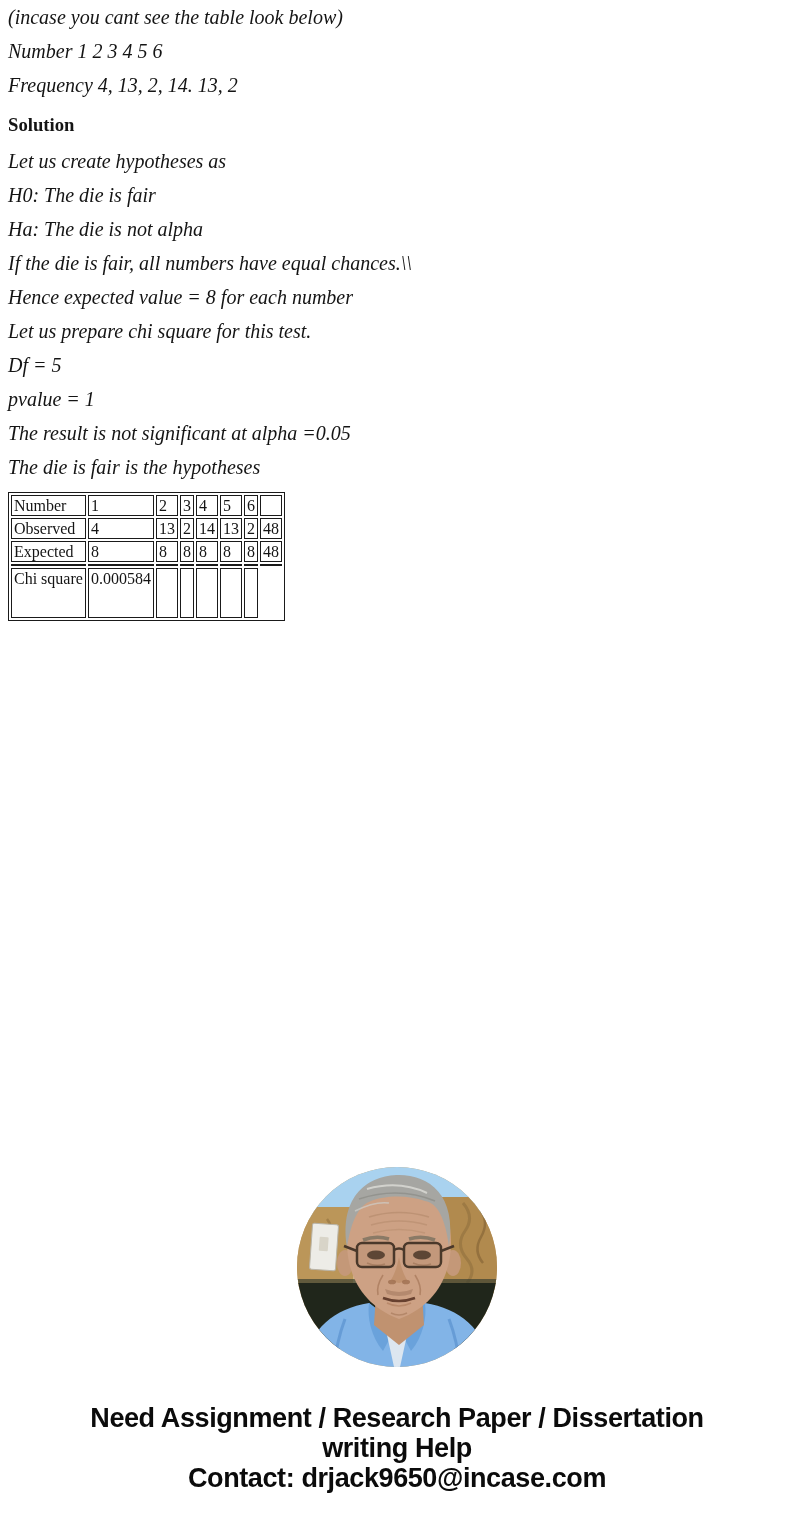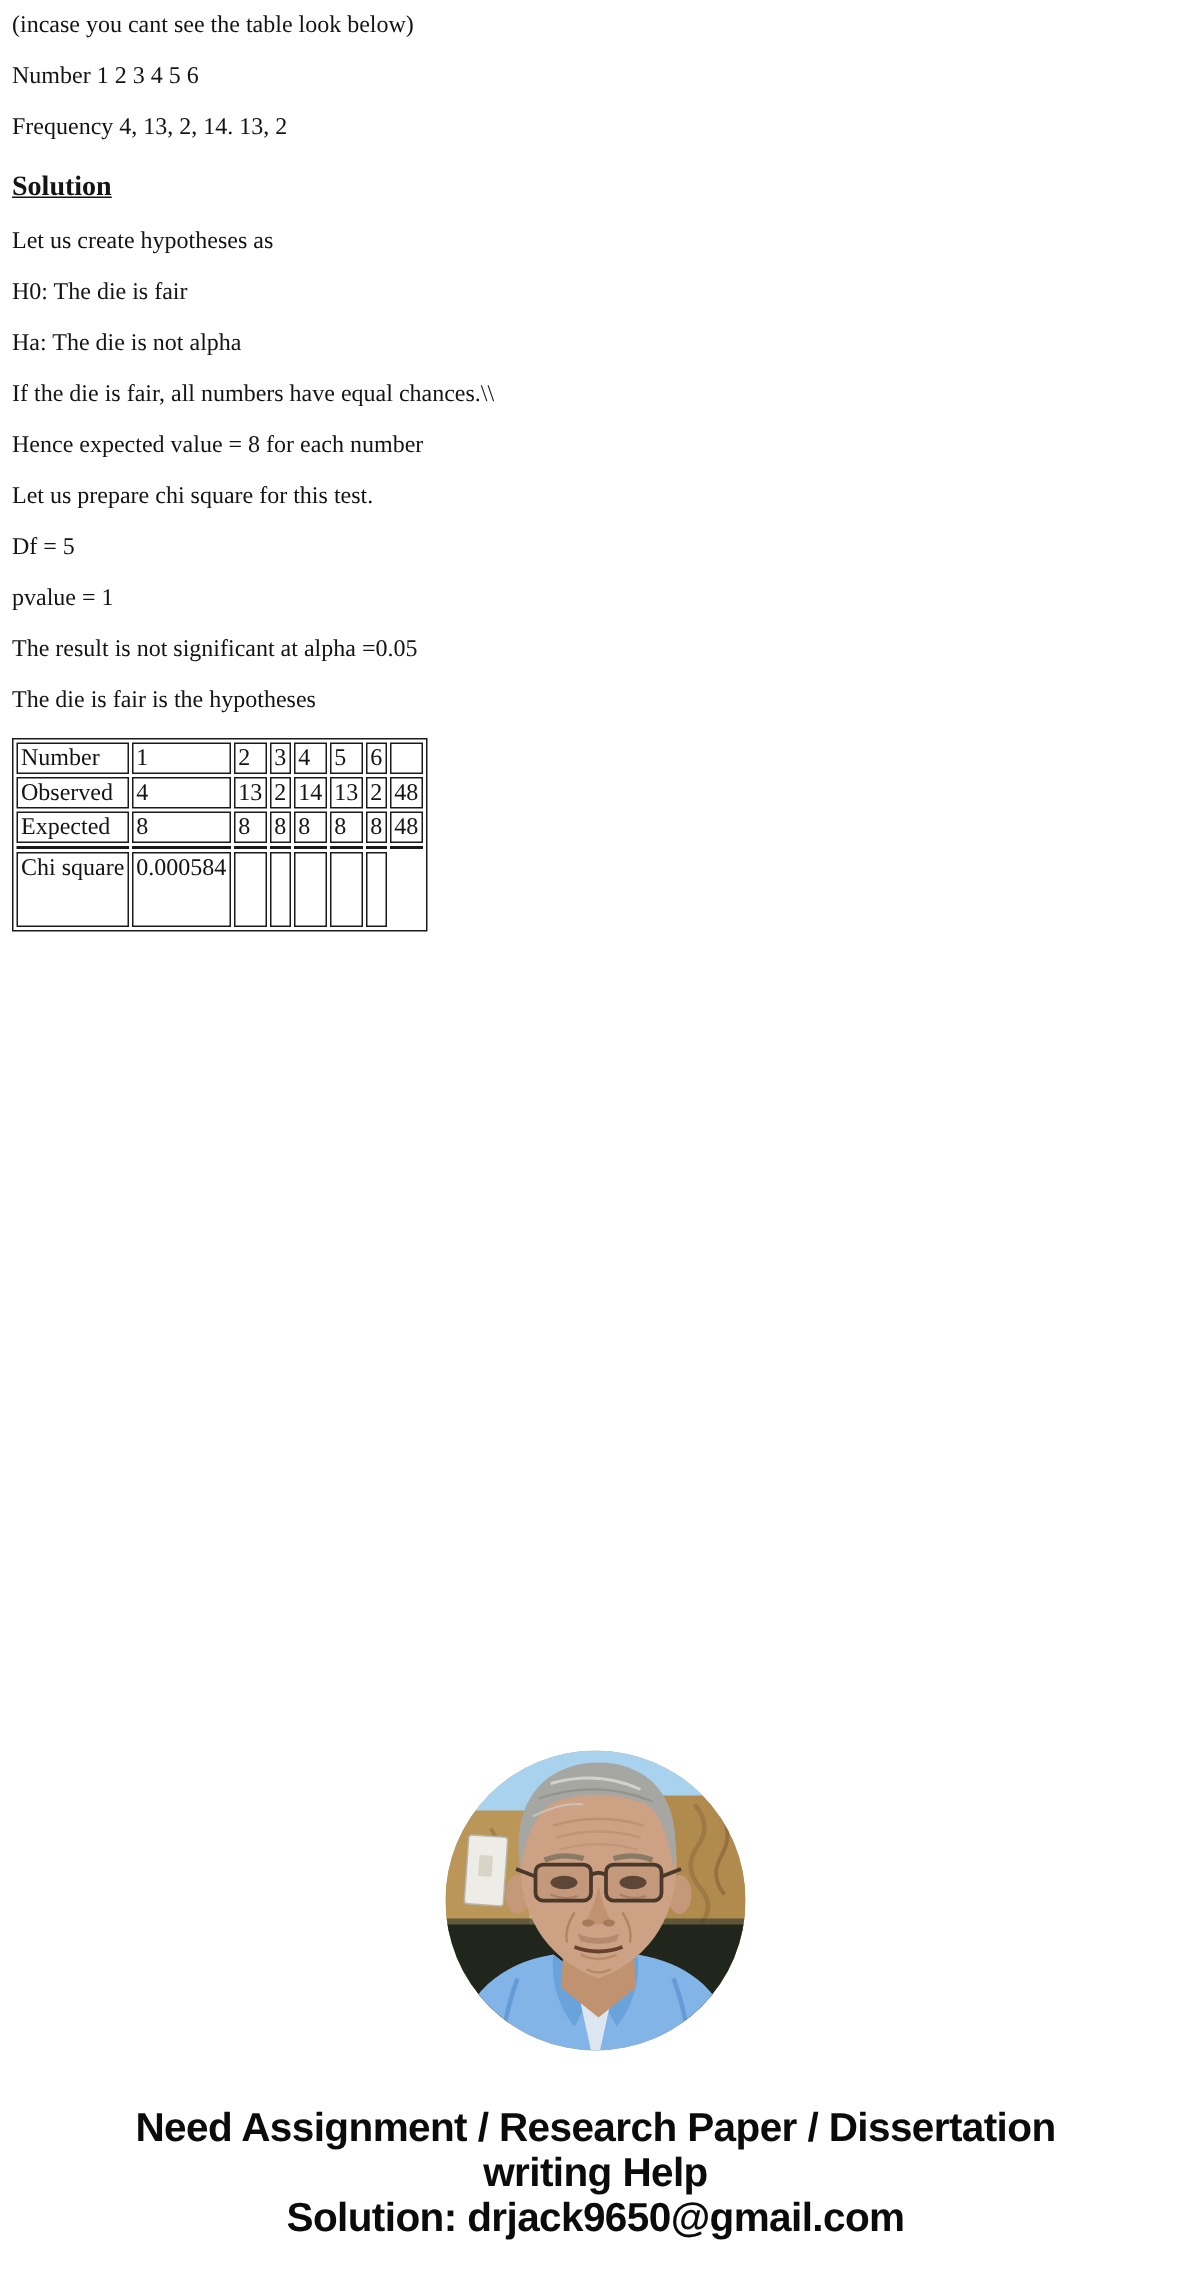--- a/index.html
+++ b/index.html
@@ -8,29 +8,29 @@
     width: 794px;
     min-height: 1523px;
     font-family: "Liberation Serif", "DejaVu Serif", serif;
     color: #141414;
   }
   .page { padding: 8px 8px 0 8px; }
 
   
   .para {
     margin: 0 0 15.5px 0;
-    font-size: 16px;
+    font-size: 20px;
     line-height: 18.5px;
+    font-style: italic;
   }
   .solution-heading {
     margin: 19px 0 16px 0;
     font-size: 18.7px;
     line-height: 22px;
     font-weight: bold;
-    text-decoration: underline;
   }
 
   
   table.chi-table {
     border-collapse: separate;
     border-spacing: 2px;
     border: 1px solid #1a1a1a;
     margin-top: 2px;
     font-size: 16px;
     line-height: 19px;
@@ -234,16 +234,16 @@
         <path d="M90,136 q12,6 24,0" stroke="#b07f60" stroke-width="1.6" fill="none" opacity="0.7"></path>
 
         <path d="M94,146 q8,4 16,0" stroke="#aa7c5e" stroke-width="1.4" fill="none" opacity="0.7"></path>
       </g>
     </svg>
   </div>
 
   <div class="footer-banner">
     <div>Need Assignment / Research Paper / Dissertation</div>
     <div>writing Help</div>
-    <div>Solution: drjack9650@gmail.com</div>
+    <div>Contact: drjack9650@incase.com</div>
   </div>
 
 </div>
 
 </body></html>

